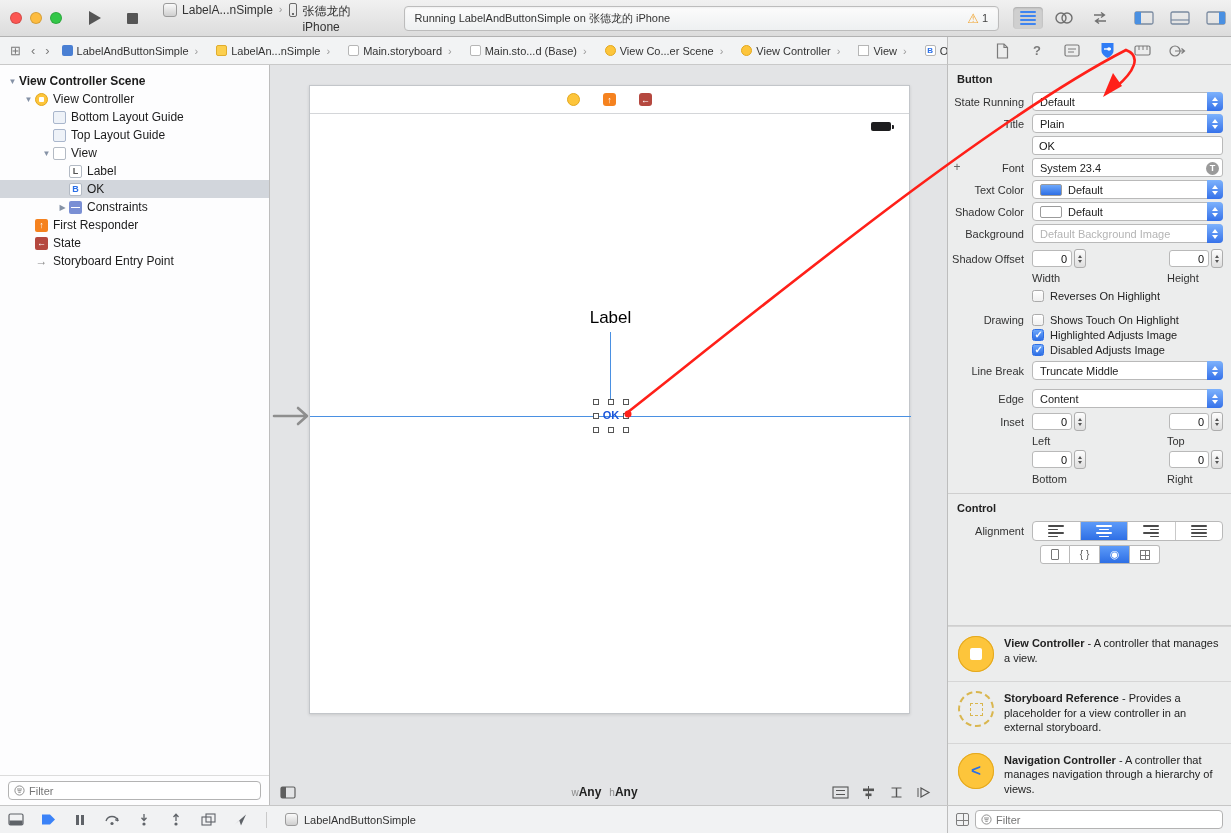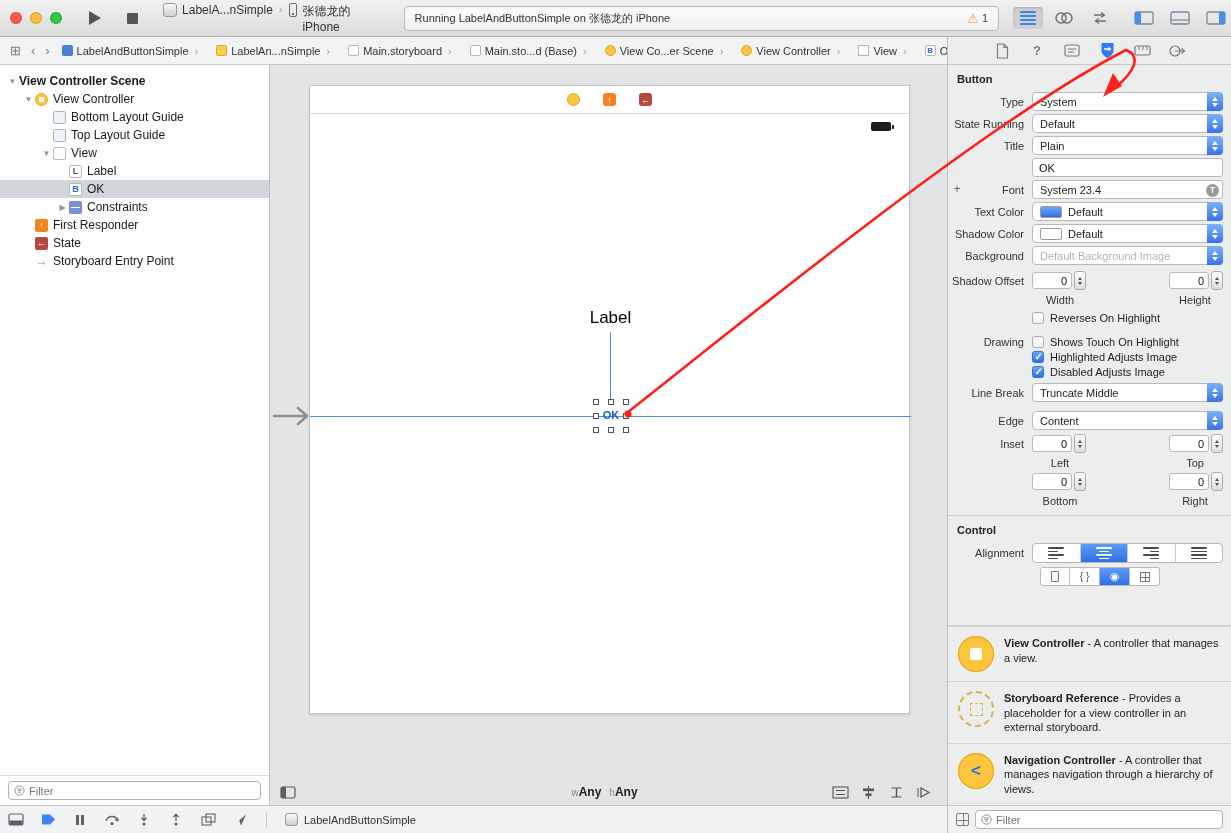--- a/index.html
+++ b/index.html
@@ -125,21 +125,21 @@
   .swatch.white { background:#fff; }
   .plus-gutter { position:absolute; left:-0px; top:2px; width:14px; text-align:center; color:#666; font-size:12px; }
   .numwrap { display:flex; align-items:center; }
   .numfield { width:40px; height:17px; border:1px solid #b9b9b9; border-radius:3px; background:#fff; font-size:11px; font-family:inherit; text-align:right; padding:0 4px; color:#111; outline:none; }
   .stepper { width:12px; height:19px; margin-left:2px; border:1px solid #adadad; border-radius:3px; background:linear-gradient(#fdfdfd,#dedede);
     display:flex; flex-direction:column; align-items:center; justify-content:center; gap:2px; }
   .stepper .su { width:0;height:0;border-left:2.5px solid transparent;border-right:2.5px solid transparent;border-bottom:3.5px solid #555; }
   .stepper .sd { width:0;height:0;border-left:2.5px solid transparent;border-right:2.5px solid transparent;border-top:3.5px solid #555; }
   .pairrow { flex:1; display:flex; justify-content:space-between; }
   .pairlabels { flex:1; display:flex; justify-content:space-between; margin-top:1px; }
-  .pairlabels span { width:56px; text-align:center; color:#333; }
+  .pairlabels span { width:56px; color:#333; }
   .cb { width:12px; height:12px; border:1px solid #ababab; border-radius:2.5px; background:linear-gradient(#fff,#f0f0f0); margin-right:6px; flex:none; position:relative; }
   .cb.checked { background:linear-gradient(#6ea8fb,#2e6fe5); border-color:#2e6fe5; }
   .cb.checked::after { content:"✓"; position:absolute; left:1.5px; top:-1px; color:#fff; font-size:10px; font-weight:bold; }
   .cbtext { color:#222; }
   .divider { border-top:1px solid #cfcfcf; margin-top:8px; }
   .seg { flex:1; height:20px; border:1px solid #b9b9b9; border-radius:4px; background:#fff; display:flex; overflow:hidden; }
   .segi { flex:1; display:flex; align-items:center; justify-content:center; border-left:1px solid #c9c9c9; }
   .segi:first-child { border-left:none; }
   .segi.sel { background:linear-gradient(#5d9bf9,#2e6fe5); }
   .al { display:flex; flex-direction:column; gap:2px; width:16px; }
@@ -473,32 +473,20 @@
           <line x1="1" y1="2" x2="1" y2="11" stroke="#555"></line>
         </svg>
       </span>
     </span>
   </div>
 </div>
 
 <div id="utilities">
   <div class="sect-title">Button</div>
 
-  <div class="irow">
-    <span class="ilabel">Type</span>
-    <div class="ictrl">
-        <div class="popup">
-      <span class="pval">System</span>
-      <span class="pcap">
-            <b class="tu"></b>
-            <b class="td"></b>
-          </span>
-    </div>
-      </div>
-  </div>
 
   <div class="irow">
     <span class="ilabel">State Running</span>
     <div class="ictrl">
         <div class="popup">
       <span class="pval">Default</span>
       <span class="pcap">
             <b class="tu"></b>
             <b class="td"></b>
           </span>

